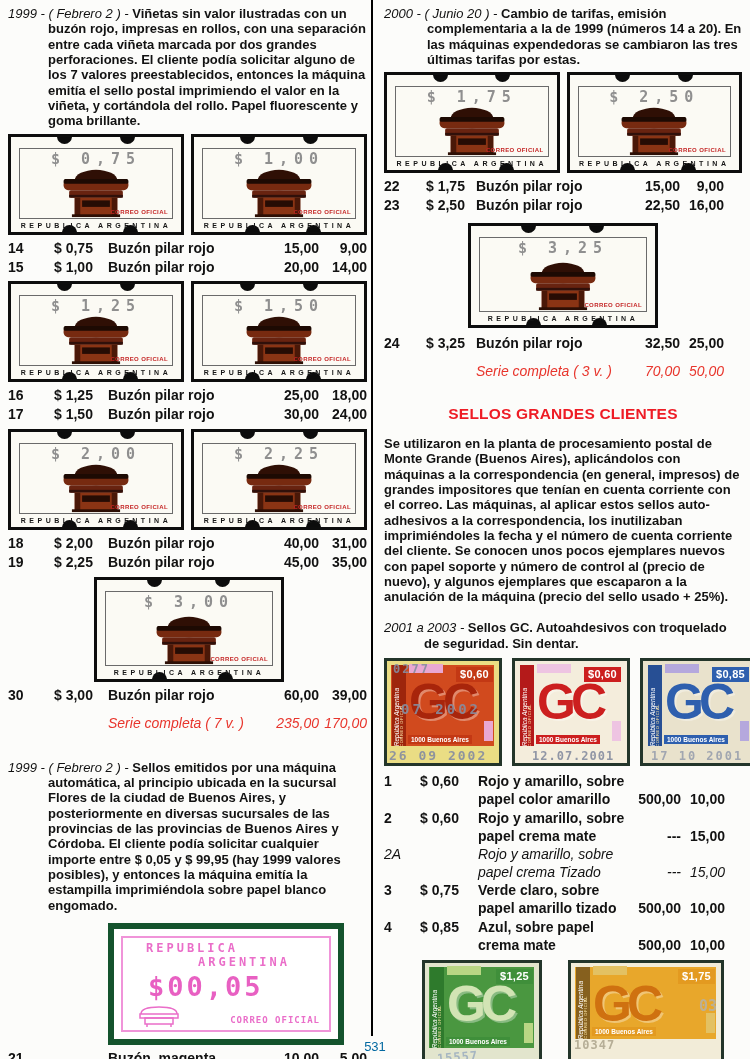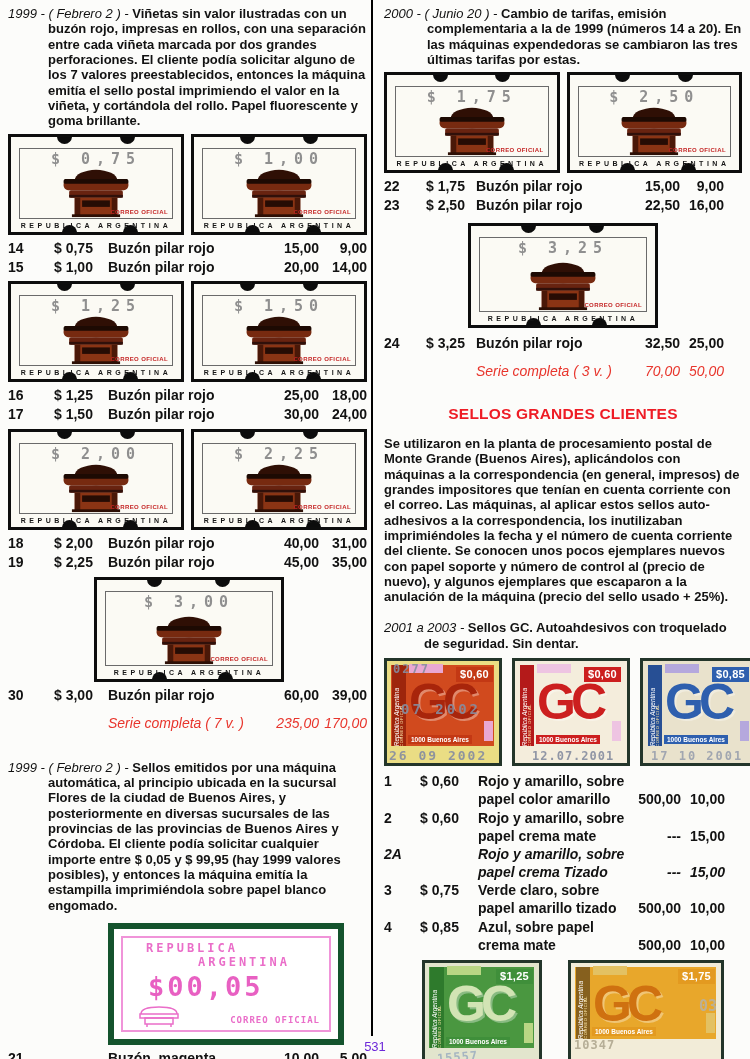--- a/index.html
+++ b/index.html
@@ -19,21 +19,21 @@
   .cn{width:46px;flex:none;}
   .cv{width:54px;flex:none;}
   .cd{flex:1;}
   .cm{width:70px;flex:none;text-align:right;align-self:flex-end;}
   .cu{width:48px;flex:none;text-align:right;align-self:flex-end;}
   .crow.r{padding-right:18px;}
   .r .cn{width:42px;} .r .cv{width:50px;} .r .cm{width:60px;} .r .cu{width:44px;}
   .crow.g{padding-right:17px;line-height:1.3;}
   .g .cn{width:36px;} .g .cv{width:58px;} .g .cm{width:56px;} .g .cu{width:44px;}
   .serie{color:#e8352c;font-style:italic;font-weight:normal;margin-top:9px;}
-  .italicrow{font-style:italic;font-weight:bold;}
+  .italicrow{font-style:italic;font-weight:normal;}
 
   
   .stamp-row{display:flex;gap:7px;margin:5px 0 4px;}
   .stamp{position:relative;flex:1;height:95px;border:3px solid #0d0d0d;background:#fbfaf4;overflow:hidden;}
   .stamp.single{flex:none;width:184px;}
   .perf{position:absolute;width:15px;height:15px;border-radius:50%;background:#0c0c0c;}
   .p1{top:-8px;left:27%;} .p2{top:-8px;left:64%;}
   .p3{bottom:-8px;left:30%;} .p4{bottom:-8px;left:66%;}
   .sframe{position:absolute;left:8px;right:8px;top:11px;bottom:13px;border:1px solid #6a6a6a;}
   .sval{position:absolute;top:13px;left:0;right:0;text-align:center;
@@ -84,21 +84,21 @@
   .s5{--paper:#f2ecd8;--ink:#e39a20;--band:#86601e;--panel:#e8a72b;--letters:#cf7110;--acc:#e3c163;}
   .s1 .k1{top:1px;left:6px;font-size:12px;letter-spacing:2px;}
   .s1 .k2{top:40px;left:14px;font-size:14px;letter-spacing:3px;}
   .s1 .k3{bottom:0;left:2px;font-size:13px;letter-spacing:2px;}
   .s2 .k1{bottom:0;left:17px;font-size:12px;letter-spacing:1px;}
   .s3 .k1{bottom:0;left:8px;font-size:12px;letter-spacing:2px;color:#9aa0ae;}
   .s4 .k1{bottom:1px;left:12px;font-size:12px;transform:rotate(-5deg);color:#9fb0c0;letter-spacing:1px;}
   .s5 .k1{bottom:13px;left:3px;font-size:12px;color:#b0a890;letter-spacing:1px;}
   .s5 .k2{top:34px;right:4px;font-size:15px;color:#b8b2a2;}
 
-  .pagenum{position:absolute;bottom:5px;left:0;width:750px;text-align:center;font-size:13px;color:#6d28d9;}
+  .pagenum{position:absolute;bottom:5px;left:0;width:750px;text-align:center;font-size:13px;color:#0369a1;}
 </style>
 </head>
 <body>
 
 <div class="divider"></div>
 
 <div class="col col-left">
 
   <p class="para hang40"><span class="lead">1999 - ( Febrero 2 ) -</span> <span>Viñetas sin valor ilustradas con un buzón rojo, impresas en rollos, con una separación entre cada viñeta marcada por dos grandes perforaciones. El cliente podía solicitar alguno de los 7 valores preestablecidos, entonces la máquina emitía el sello postal imprimiendo el valor en la viñeta, y cortándola del rollo. Papel fluorescente y goma brillante.</span></p>
 

